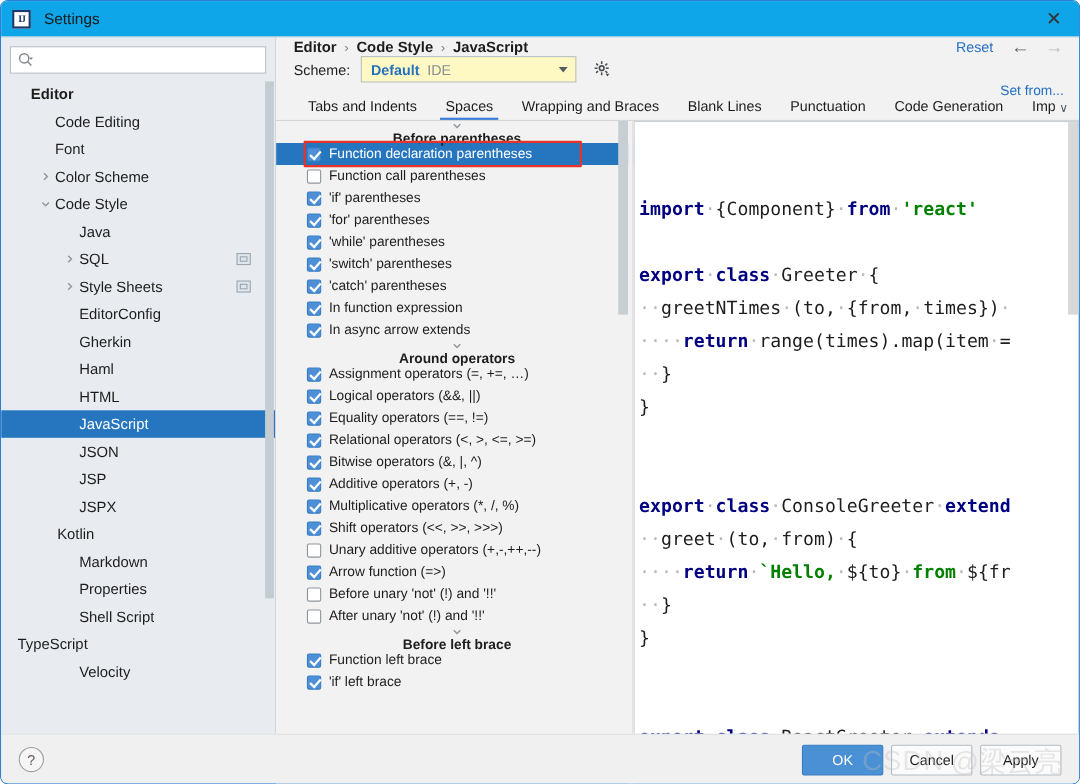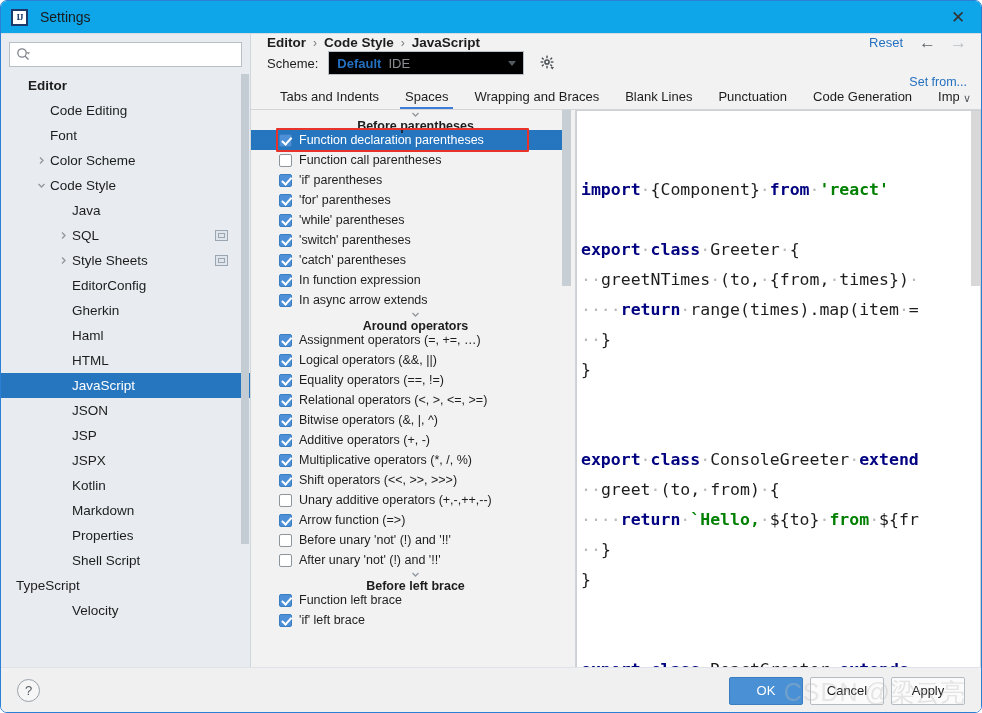--- a/index.html
+++ b/index.html
@@ -135,21 +135,21 @@
   .nav-back { color: #5f6468; }
   .nav-fwd { color: #b9bfc4; margin-left: 14px; }
 
   .scheme-row {
     display: flex; align-items: center;
     padding: 0 14px 0 16px; height: 30px;
   }
   .scheme-label { font-size: 13px; color: #1d1d1d; margin-right: 10px; }
   .scheme-select {
     width: 196px; height: 24px;
-    background: #000000; border: 1px solid #b8bfc6;
+    background: #fef9c3; border: 1px solid #b8bfc6;
     display: flex; align-items: center;
     padding: 0 0 0 8px;
     cursor: pointer;
   }
   .scheme-name { font-size: 13px; font-weight: bold; color: #2470c0; }
   .scheme-scope { font-size: 13px; color: #8a8f94; margin-left: 7px; }
   .scheme-caret {
     margin-left: auto; margin-right: 7px;
     width: 0; height: 0;
     border-left: 4.5px solid transparent;
@@ -413,21 +413,21 @@
             <span class="tree-label">JSON</span>
           </div>
           <div class="tree-row" style="padding-left: 56px;">
             <span class="tw"></span>
             <span class="tree-label">JSP</span>
           </div>
           <div class="tree-row" style="padding-left: 56px;">
             <span class="tw"></span>
             <span class="tree-label">JSPX</span>
           </div>
-          <div class="tree-row" style="padding-left: 56px;">
+          <div class="tree-row" style="padding-left: 36px;">
             <span class="tw"></span>
             <span class="tree-label">Kotlin</span>
           </div>
           <div class="tree-row" style="padding-left: 56px;">
             <span class="tw"></span>
             <span class="tree-label">Markdown</span>
           </div>
           <div class="tree-row" style="padding-left: 56px;">
             <span class="tw"></span>
             <span class="tree-label">Properties</span>

